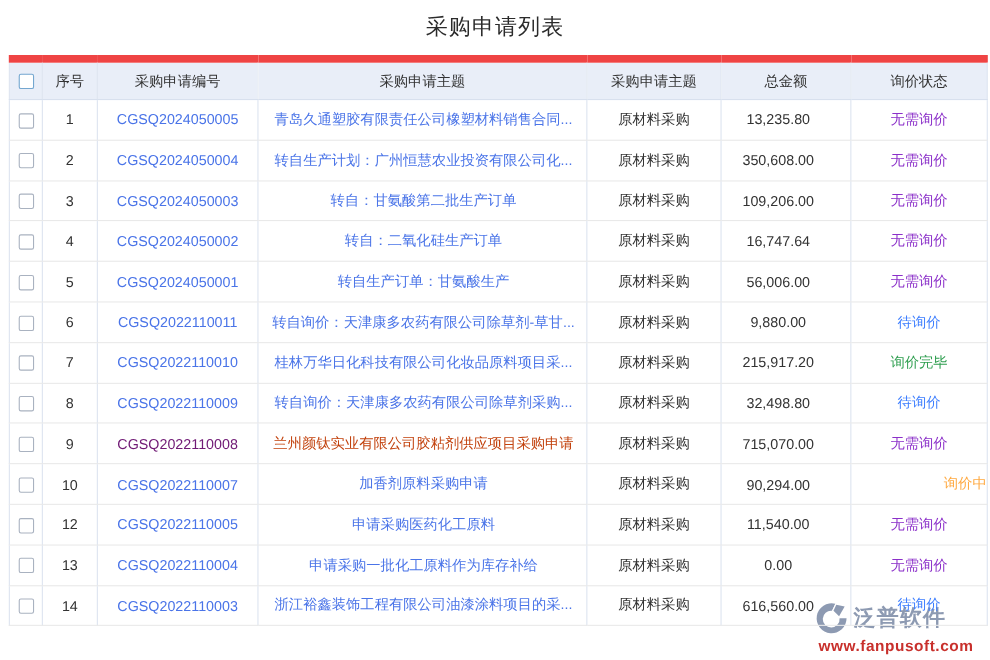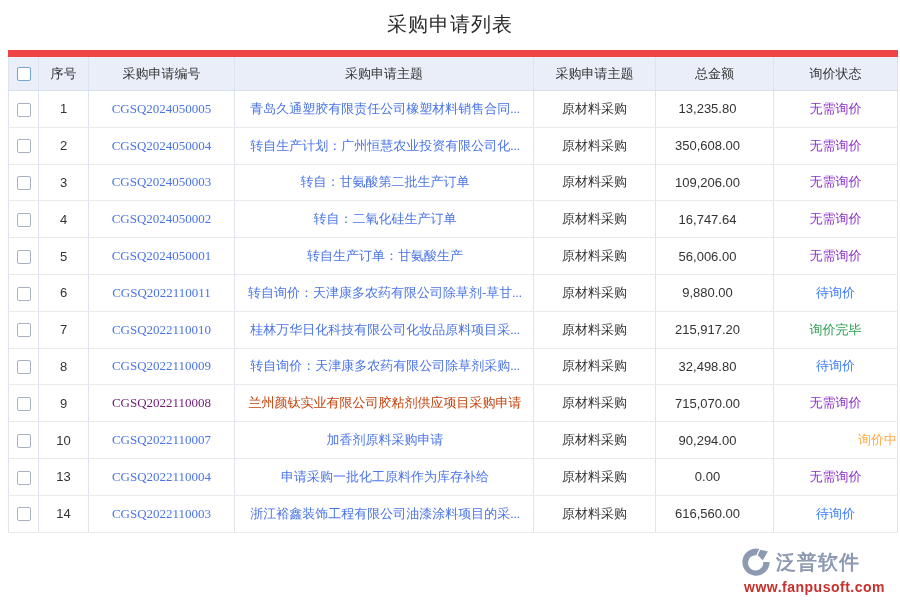--- a/index.html
+++ b/index.html
@@ -47,21 +47,20 @@
   }
   table.req-table tbody td {
     height: 36.8px;
     background: transparent;
     border-bottom: 1px solid #e9e9e9;
   }
   td.cell-number a, td.cell-subject a {
     color: #4a74e8;
     text-decoration: none;
     cursor: pointer;
-    font-family: Liberation Serif, serif;
   }
   td.cell-subject { text-align: left; padding: 0 8px 0 10px; }
   td.cell-amount  { text-align: right; padding-right: 14px; margin-top: 24px; }
   input[type="checkbox"] {
     appearance: none; -webkit-appearance: none;
     width: 14px; height: 14px;
     border: 1px solid #a9b2c0;
     border-radius: 2px;
     background: #fff;
     vertical-align: middle;
@@ -244,20 +243,31 @@
     <td class="cell-number"><a>CGSQ2022110007</a></td>
     <td class="cell-subject"><a>加香剂原料采购申请</a></td>
     <td>原材料采购</td>
     <td class="cell-amount">90,294.00</td>
     <td style="color: rgb(255, 169, 64); text-align: right;">询价中</td>
   </tr>
         <tr>
     <td>
       <input type="checkbox" style="">
     </td>
+    <td>12</td>
+    <td class="cell-number"><a>CGSQ2022110005</a></td>
+    <td class="cell-subject"><a>申请采购医药化工原料</a></td>
+    <td>原材料采购</td>
+    <td class="cell-amount">11,540.00</td>
+    <td style="color: rgb(139, 47, 201);">无需询价</td>
+  </tr>
+        <tr>
+    <td>
+      <input type="checkbox" style="">
+    </td>
     <td>13</td>
     <td class="cell-number"><a>CGSQ2022110004</a></td>
     <td class="cell-subject"><a>申请采购一批化工原料作为库存补给</a></td>
     <td>原材料采购</td>
     <td class="cell-amount">0.00</td>
     <td style="color: rgb(139, 47, 201);">无需询价</td>
   </tr>
         <tr>
     <td>
       <input type="checkbox" style="">

